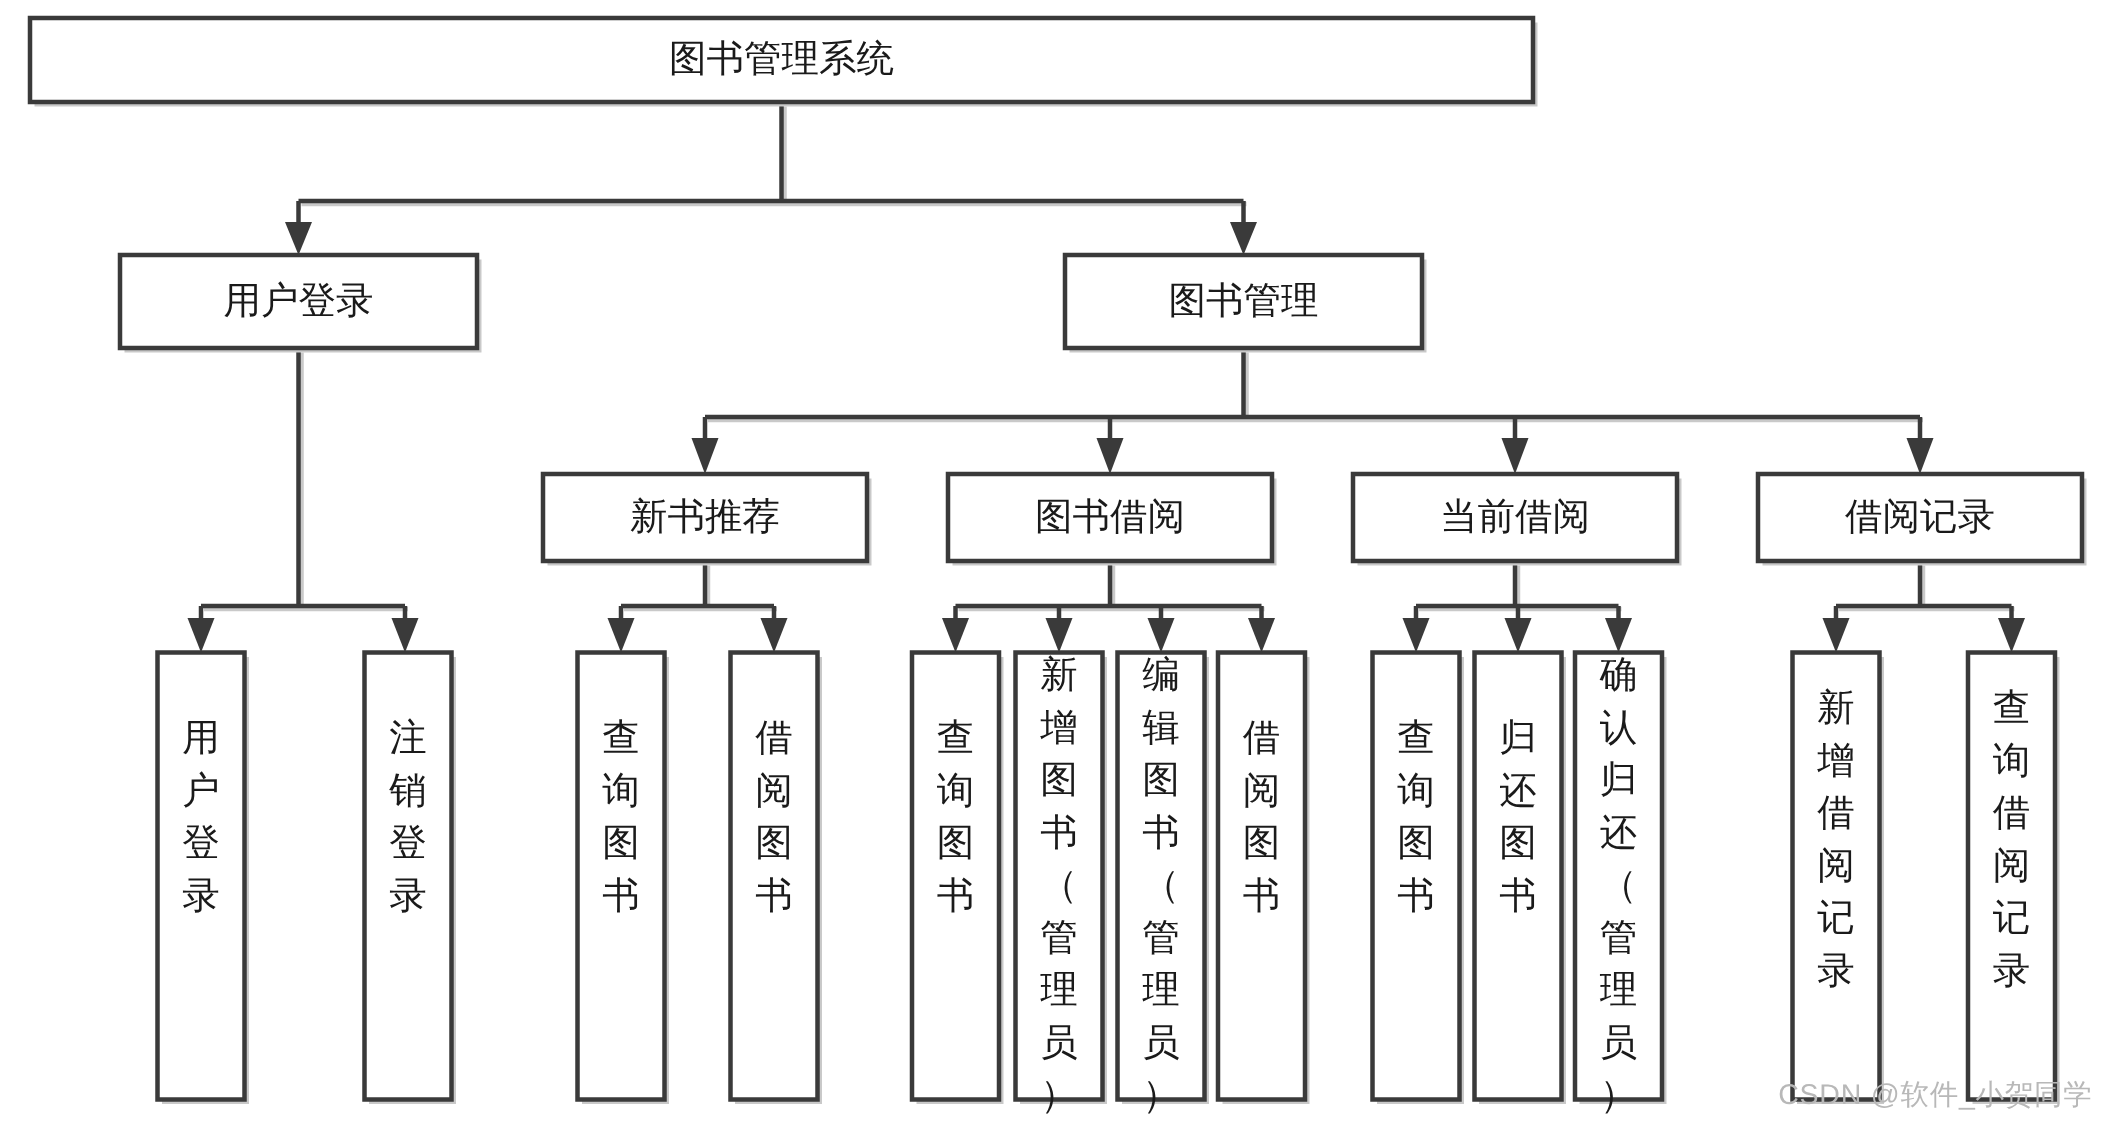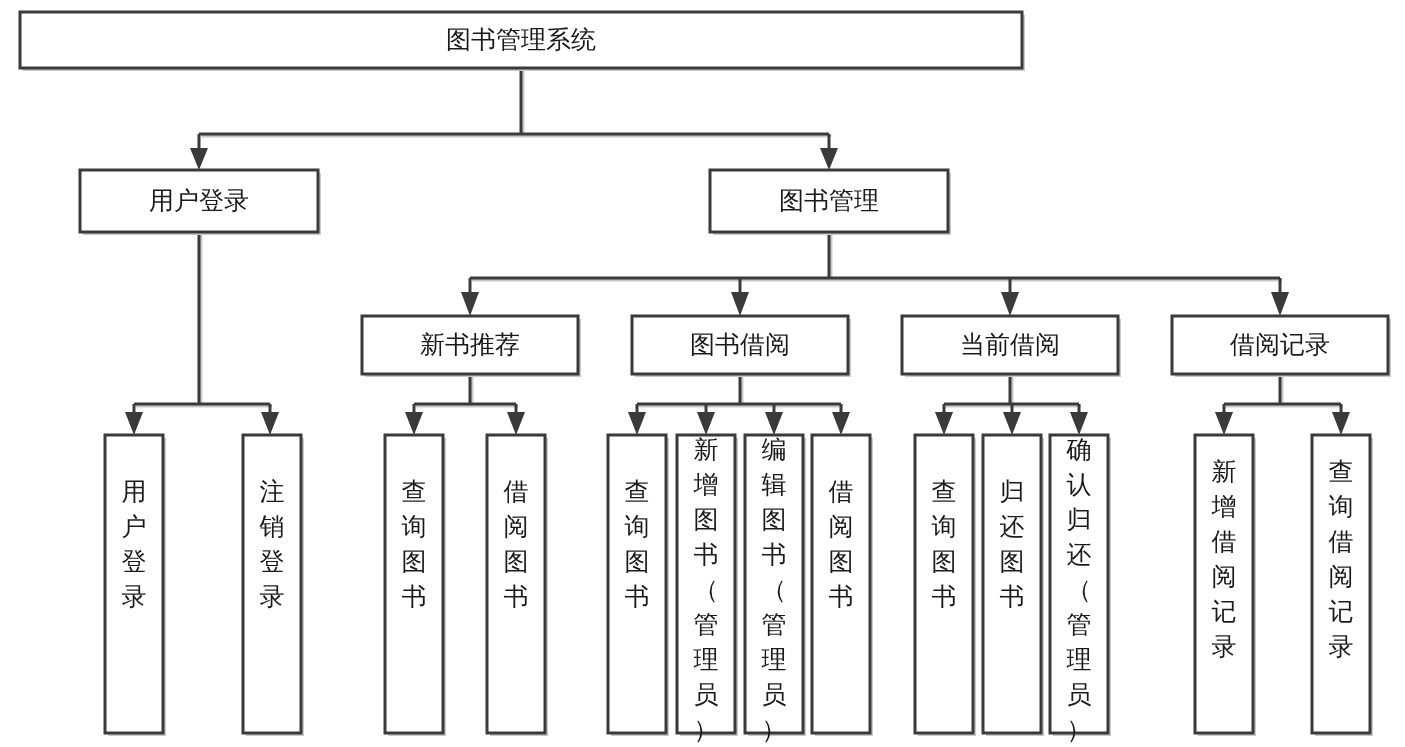--- a/index.html
+++ b/index.html
@@ -276,13 +276,14 @@
     </g>
 
     <g>
       <rect class="node-shadow" x="1315" y="438" width="58" height="298"></rect>
       <rect class="node-box" x="1312" y="435" width="58" height="298"></rect>
       <text class="node-label-vertical" x="1341" y="480"><tspan x="1341" y="480">查</tspan><tspan x="1341" y="515">询</tspan><tspan x="1341" y="550">借</tspan><tspan x="1341" y="585">阅</tspan><tspan x="1341" y="620">记</tspan><tspan x="1341" y="655">录</tspan></text>
     </g>
 
   </svg>
 
+  <div class="watermark-text">CSDN @软件_小贺同学</div>
 </div>
 
 </body></html>

